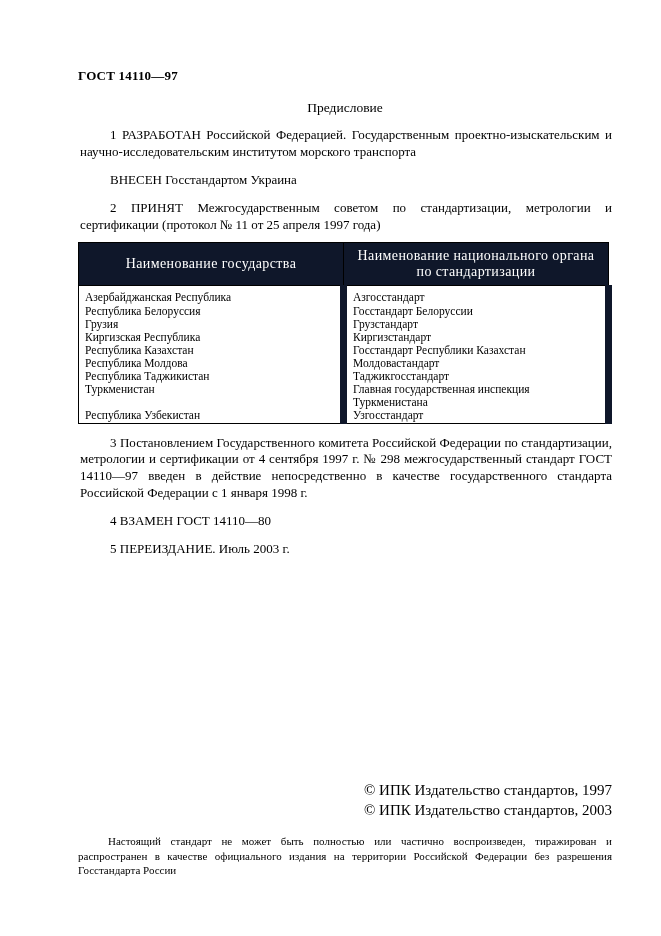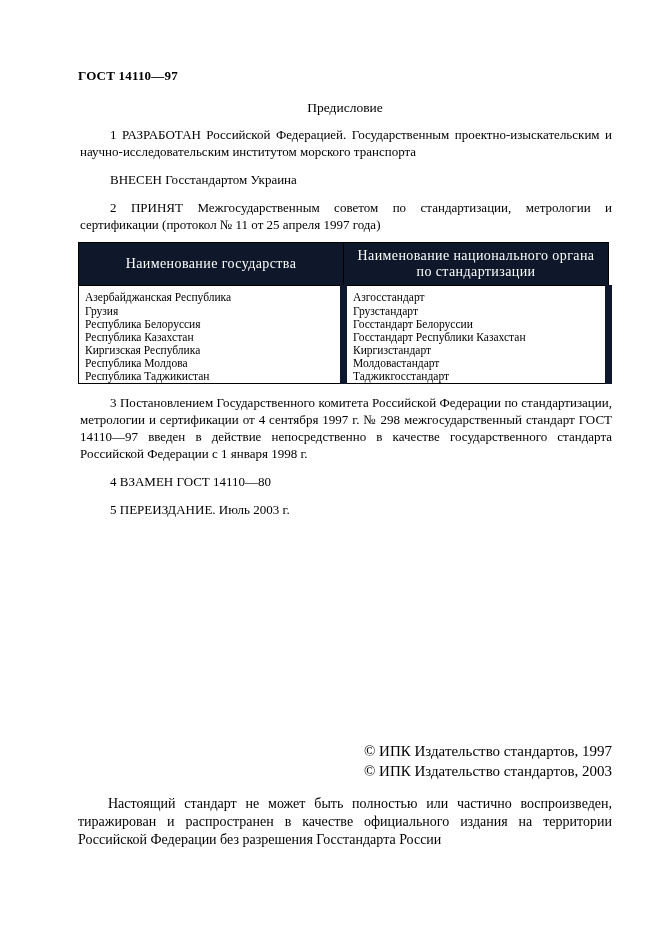--- a/index.html
+++ b/index.html
@@ -67,21 +67,21 @@
   table.vote-table tr.first-row td { padding-top: 5px; }
   table.vote-table tr.last-row td { padding-bottom: 6px; }
   table.vote-table col.c1 { width: 50%; }
   .copyright-block {
     margin-top: 222px;
     text-align: right;
     font-size: 15px;
     line-height: 1.35;
   }
   .notice {
-    font-size: 14px;
+    font-size: 11px;
     line-height: 1.3;
     text-align: justify;
     text-indent: 30px;
     margin: 14px 0 0 0;
   }
 </style>
 </head>
 <body>
 
 <div class="page">
@@ -107,42 +107,50 @@
         <th>Наименование государства</th>
         <th>Наименование национального органа по стандартизации</th>
       </tr>
     </thead>
     <tbody>
       <tr class="first-row">
         <td>Азербайджанская Республика</td>
         <td>Азгосстандарт</td>
       </tr>
       <tr>
+        <td>Республика Белоруссия</td>
+        <td>Госстандарт Белоруссии</td>
+      </tr>
+      <tr>
         <td>Грузия</td>
         <td>Грузстандарт</td>
       </tr>
       <tr>
-        <td>Республика Белоруссия</td>
-        <td>Госстандарт Белоруссии</td>
+        <td>Киргизская Республика</td>
+        <td>Киргизстандарт</td>
       </tr>
       <tr>
         <td>Республика Казахстан</td>
         <td>Госстандарт Республики Казахстан</td>
-      </tr>
-      <tr>
-        <td>Киргизская Республика</td>
-        <td>Киргизстандарт</td>
       </tr>
       <tr>
         <td>Республика Молдова</td>
         <td>Молдовастандарт</td>
       </tr>
       <tr>
         <td>Республика Таджикистан</td>
         <td>Таджикгосстандарт</td>
+      </tr>
+      <tr>
+        <td>Туркменистан</td>
+        <td>Главная государственная инспекция Туркменистана</td>
+      </tr>
+      <tr>
+        <td>Республика Узбекистан</td>
+        <td>Узгосстандарт</td>
       </tr>
     </tbody>
   </table>
 
   <p class="body-par">3 Постановлением Государственного комитета Российской Федерации по стандартизации, метрологии и сертификации от 4 сентября 1997 г. № 298 межгосударственный стандарт ГОСТ 14110—97 введен в действие непосредственно в качестве государственного стандарта Российской Федерации с 1 января 1998 г.</p>
 
   <p class="body-par no-justify">4 ВЗАМЕН ГОСТ 14110—80</p>
 
   <p class="body-par no-justify">5 ПЕРЕИЗДАНИЕ. Июль 2003 г.</p>
 

